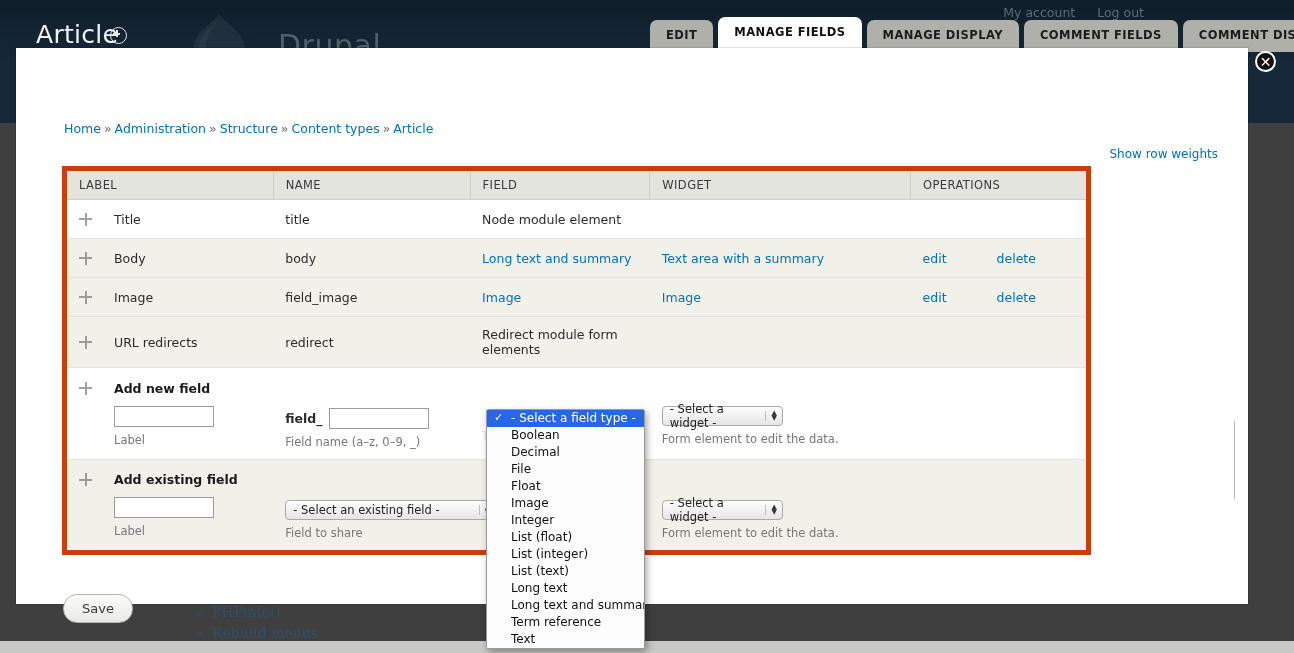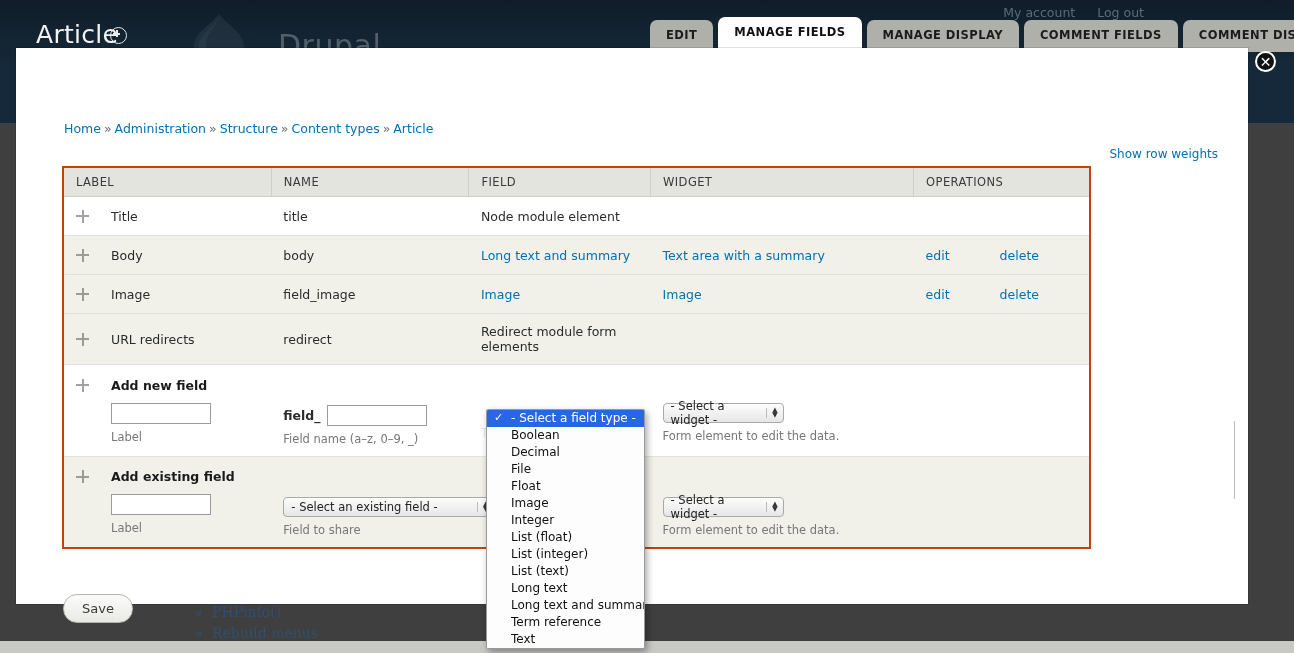--- a/index.html
+++ b/index.html
@@ -90,21 +90,21 @@
   #breadcrumb a{color:#0071b3;text-decoration:none;cursor:pointer;}
 
   #show-weights{
     position:absolute;right:30px;top:99px;font-size:12px;color:#0071b3;cursor:pointer;
   }
 
   
   #fields-table{
     position:absolute;left:46px;top:118px;width:1029px;
     border-collapse:collapse;font-size:12.5px;color:#2b2b2b;
-    border:2px solid #c2410c;
+    border:5px solid #c2410c;
   }
   #fields-table th{
     background:#e4e4de;text-align:left;font-weight:normal;
     font-size:11.5px;letter-spacing:.4px;color:#3a3a3a;
     padding:7px 0 7px 12px;border-right:1px solid #cfcfc8;
     border-bottom:1px solid #cfcfc8;
   }
   #fields-table th:last-child{border-right:none;}
   #fields-table td{
     padding:10px 0 10px 12px;vertical-align:middle;height:18px;

